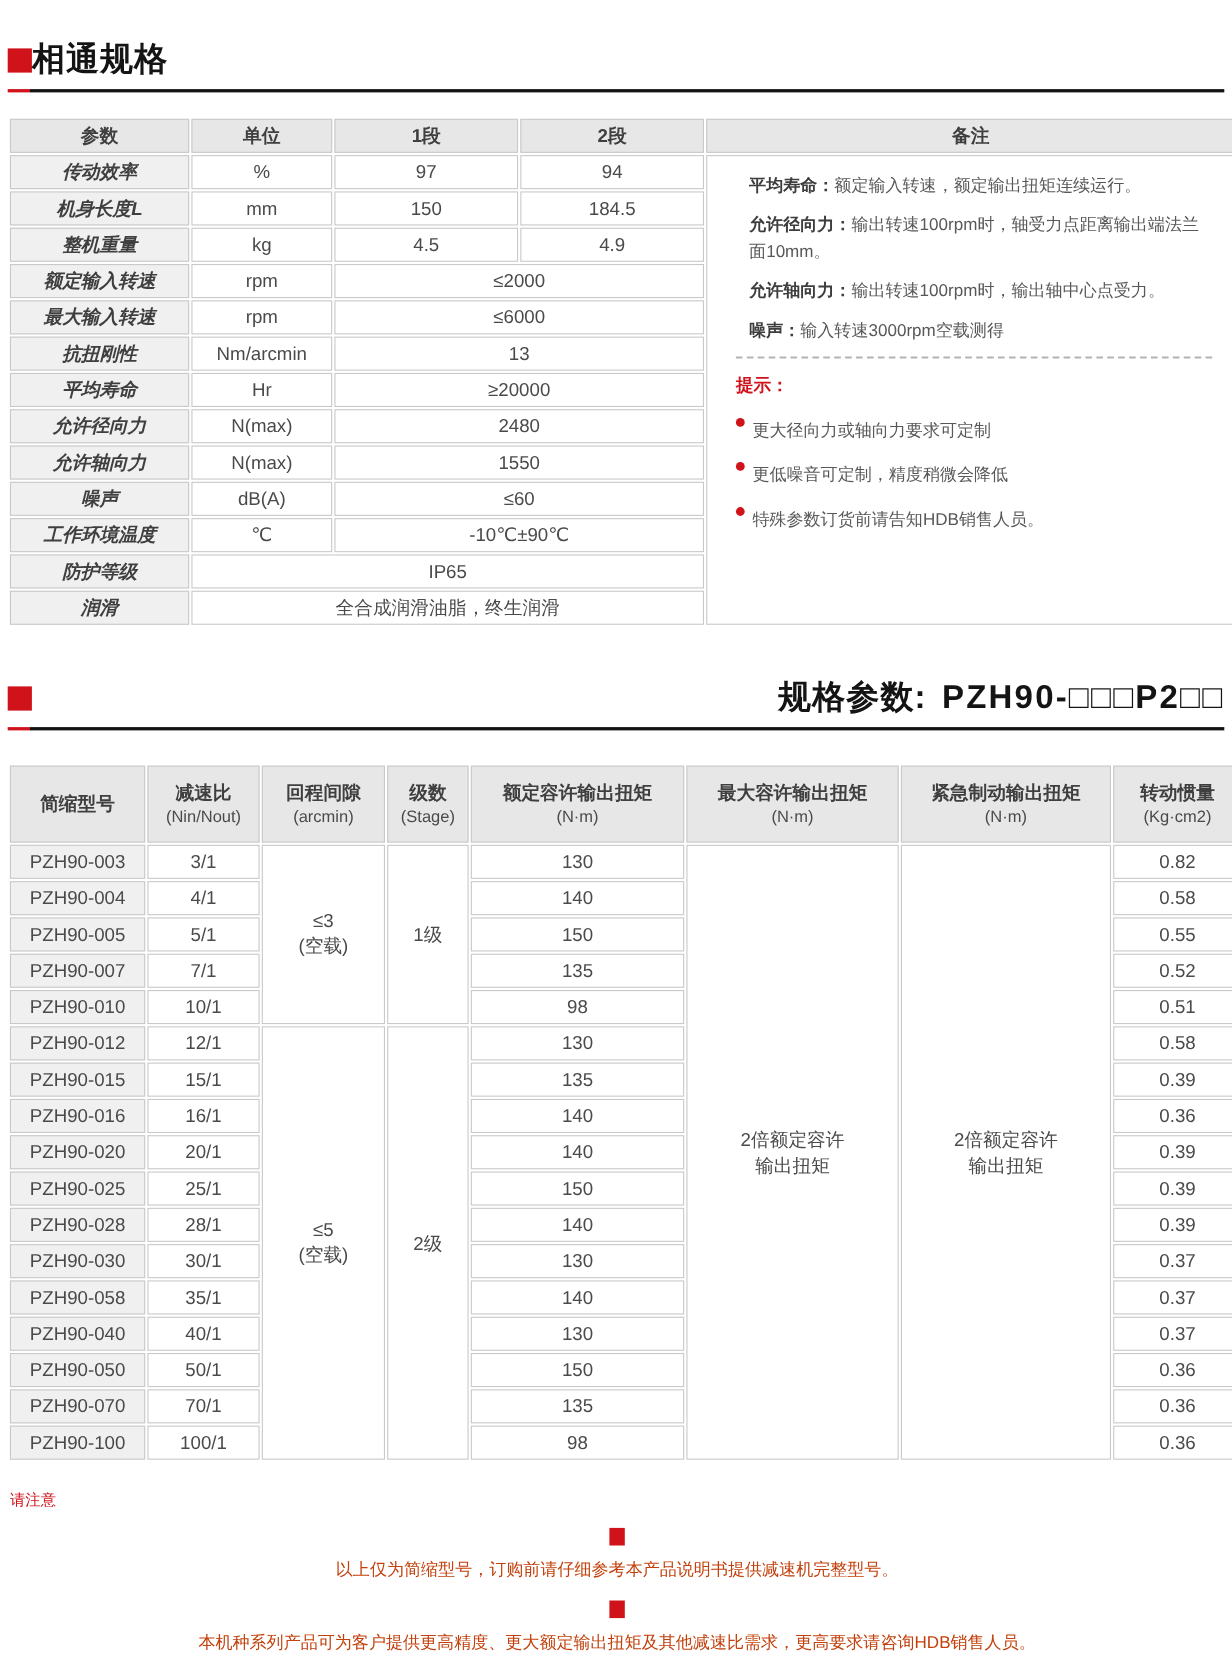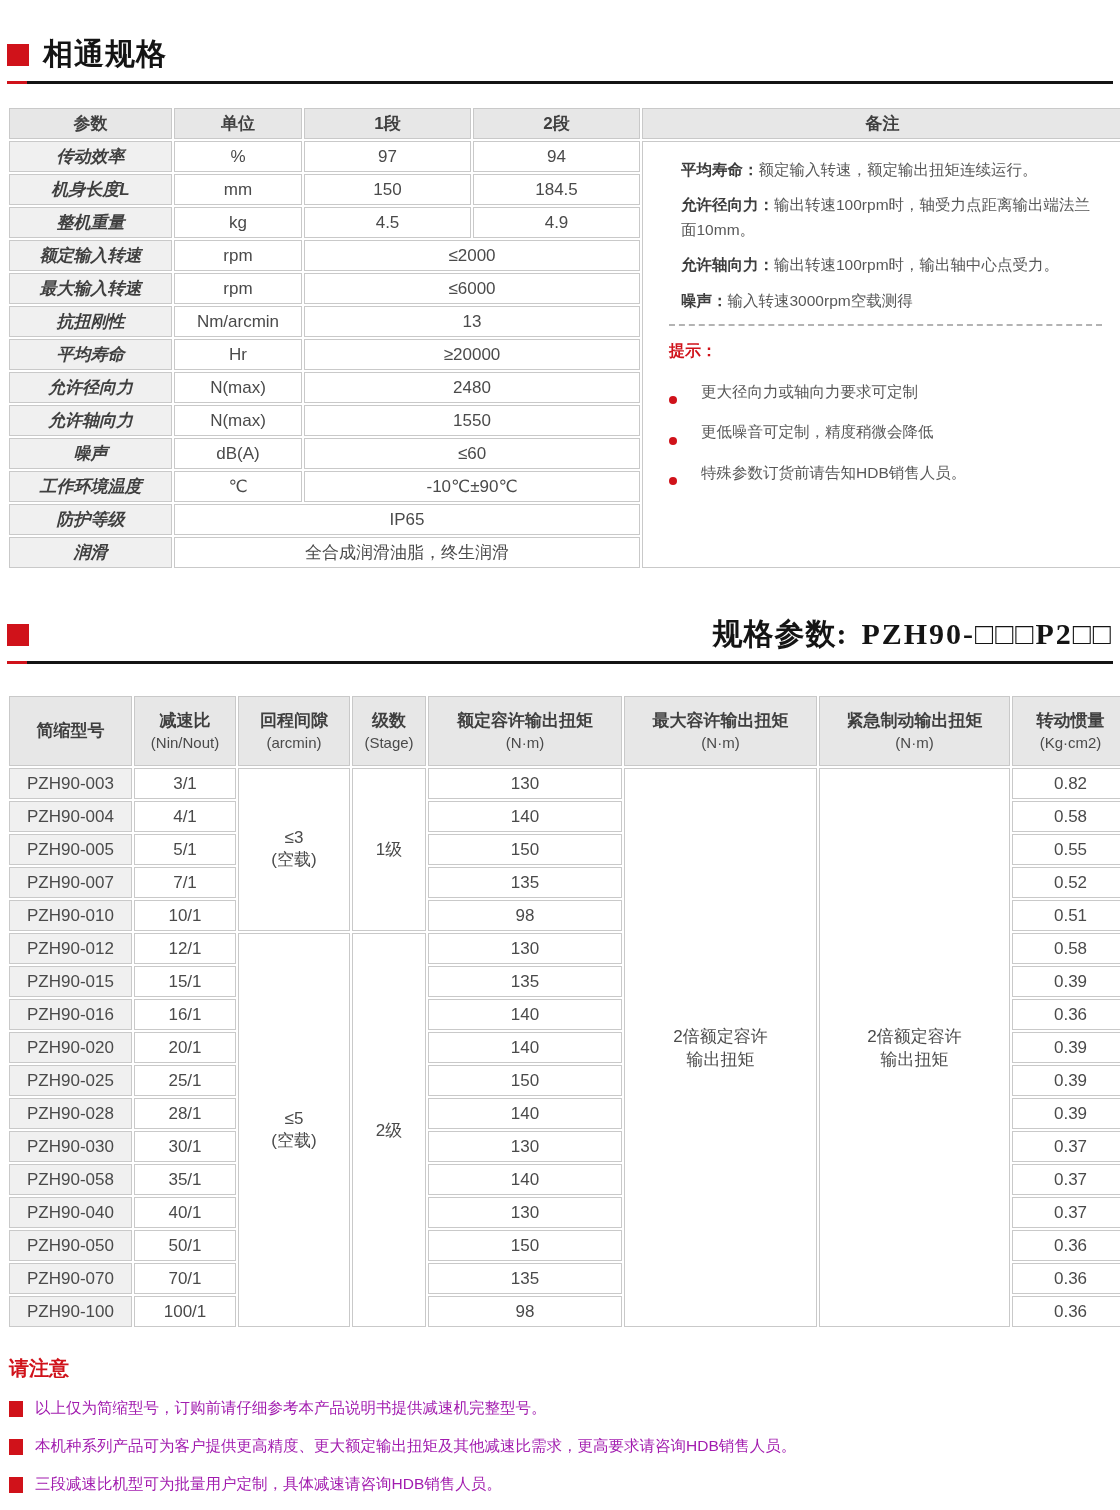--- a/index.html
+++ b/index.html
@@ -14,21 +14,21 @@
   *{box-sizing:border-box;}
   html,body{margin:0;padding:0;background:#fff;}
   body{
     width:1120px;
     font-family:"Liberation Sans","DejaVu Sans",sans-serif;
     color:var(--cell-text);
   }
   .page{width:1120px;min-height:1510px;padding:34px 7px 20px 7px;}
 
   
-  .sec-head{display:flex;align-items:center;gap:14px;font-family:Liberation Serif, serif;}
+  .sec-head{display:flex;align-items:center;}
   .sec-head.second{margin-top:44px;justify-content:space-between;}
   .red-sq{width:22px;height:22px;background:var(--red);flex:none;}
   .sec-title{font-size:30px;font-weight:bold;color:var(--ink);margin:0;letter-spacing:1px;}
   .sec-title .code{margin-left:14px;letter-spacing:2px;}
   .rule{height:3px;margin-top:6px;width:1106px;
     background:linear-gradient(to right,var(--red) 0 20px,var(--ink) 20px 100%);}
 
   
   table{border-collapse:separate;border-spacing:2px;table-layout:fixed;width:1106px;}
   td,th{border:1px solid var(--cell-border);text-align:center;vertical-align:middle;
@@ -43,27 +43,27 @@
   .model-table .ht{font-weight:bold;font-size:17px;line-height:1.35;}
   .model-table .hs{font-weight:normal;font-size:15px;line-height:1.3;color:#4a4a4a;text-align:center;}
 
   
   td.remark{vertical-align:top;text-align:left;padding:16px 20px 8px 26px;
     font-size:15.5px;line-height:1.58;color:#585858;}
   .remark p{margin:0 0 11px 12px;}
   .remark b{color:#3d3d3d;}
   .dashed{border:none;border-top:2px dashed #b3b3b3;margin:2px 0 12px 0;}
   .tip-title{color:var(--red);font-weight:bold;margin:0 0 8px 0;font-size:16px;}
-  .tip-line{display:flex;align-items:flex-end;gap:24px;margin:16px 0 9px 0;}
+  .tip-line{display:flex;align-items:flex-start;gap:7px;margin:16px 0 9px 0;}
   .dot{width:8px;height:8px;border-radius:50%;background:var(--red);flex:none;}
 
   
   .footer{margin-top:26px;padding-left:2px;}
-  .footer-title{color:var(--red);font-size:20px;font-weight:bold;margin:0 0 16px 0;}
-  .fnote{display:flex;align-items:center;gap:12px;margin:0 0 17px 0;font-size:15.5px;color:#a21caf;}
+  .footer-title{color:var(--red);font-size:14px;font-weight:normal;margin:0 0 16px 0;}
+  .fnote{display:flex;align-items:center;gap:12px;margin:0 0 17px 0;font-size:15.5px;color:#c2410c;flex-direction:column;}
   .fsq{width:14px;height:16px;background:var(--red);flex:none;}
 </style>
 </head>
 <body>
 
 <div class="page">
 
   <div class="sec-head">
     <span class="red-sq"></span>
     <h1 class="sec-title">相通规格</h1>

